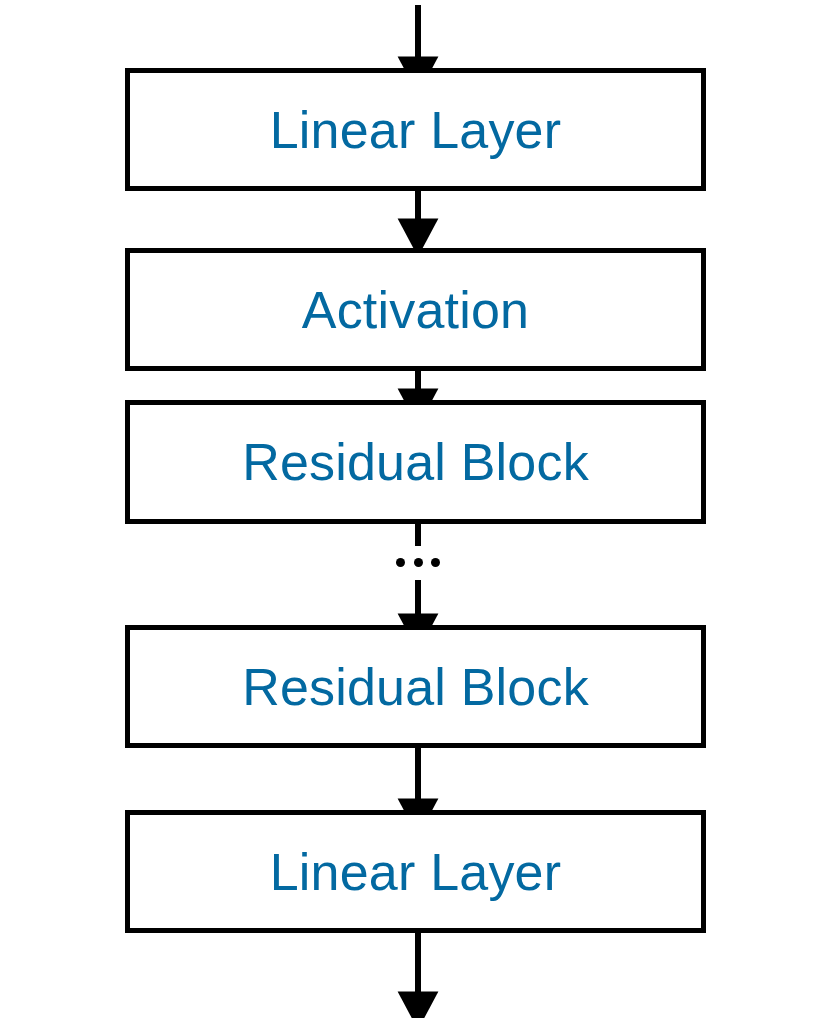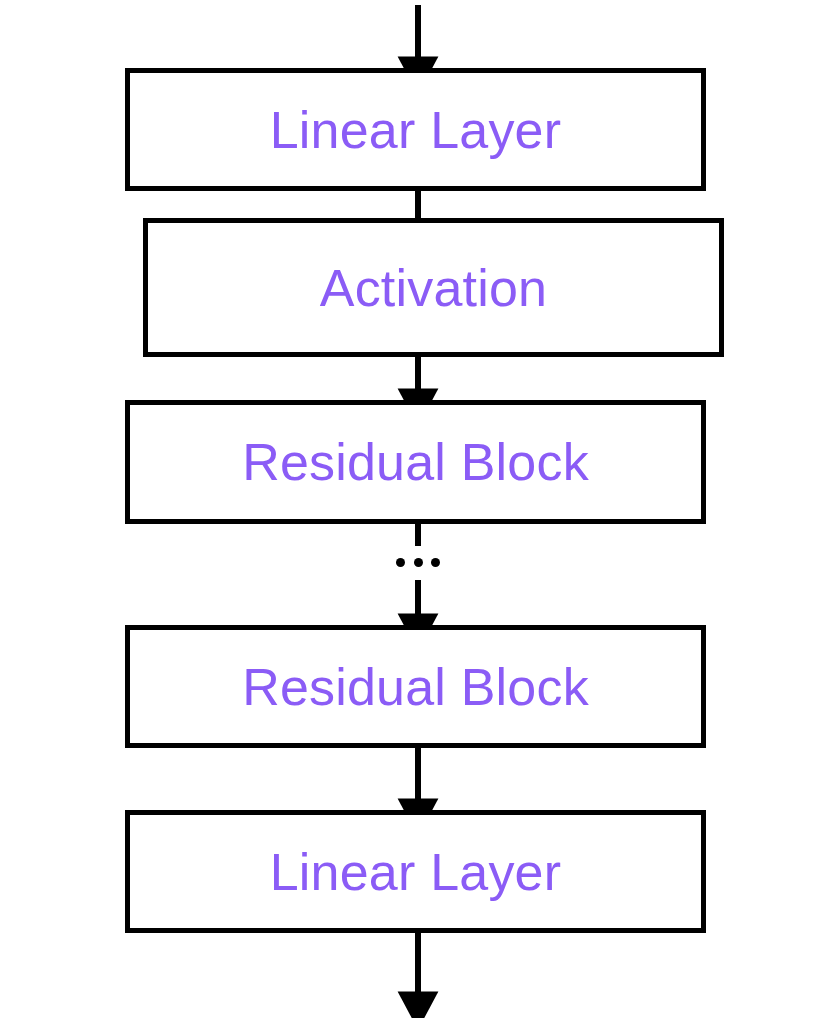--- a/index.html
+++ b/index.html
@@ -25,21 +25,21 @@
     border: 5px solid #000000;
     background: #ffffff;
     display: flex;
     align-items: center;
     justify-content: center;
   }
   .node-label {
     font-family: "Liberation Sans", sans-serif;
     font-size: 52px;
     line-height: 1;
-    color: #8b5cf6;
+    color: #0369a1;
     letter-spacing: 0.2px;
     white-space: nowrap;
     user-select: none;
   }
   .connector {
     position: absolute;
     left: 0;
     top: 0;
     width: 827px;
     height: 1018px;
@@ -100,21 +100,21 @@
 
     <g>
       <line x1="418" y1="933" x2="418" y2="995" stroke="#000000" stroke-width="6" marker-end="url(#arrowhead)"></line>
     </g>
   </svg>
 
   <div class="node-box" style="top:68px; height:123px;">
     <span class="node-label">Linear Layer</span>
   </div>
 
-  <div class="node-box" style="top:218px; height:139px;margin-left:18px;">
+  <div class="node-box" style="top:248px; height:123px;">
     <span class="node-label">Activation</span>
   </div>
 
   <div class="node-box" style="top:400px; height:124px;">
     <span class="node-label">Residual Block</span>
   </div>
 
   <div class="ellipsis-group">
     <span class="dot"></span>
     <span class="dot"></span>

